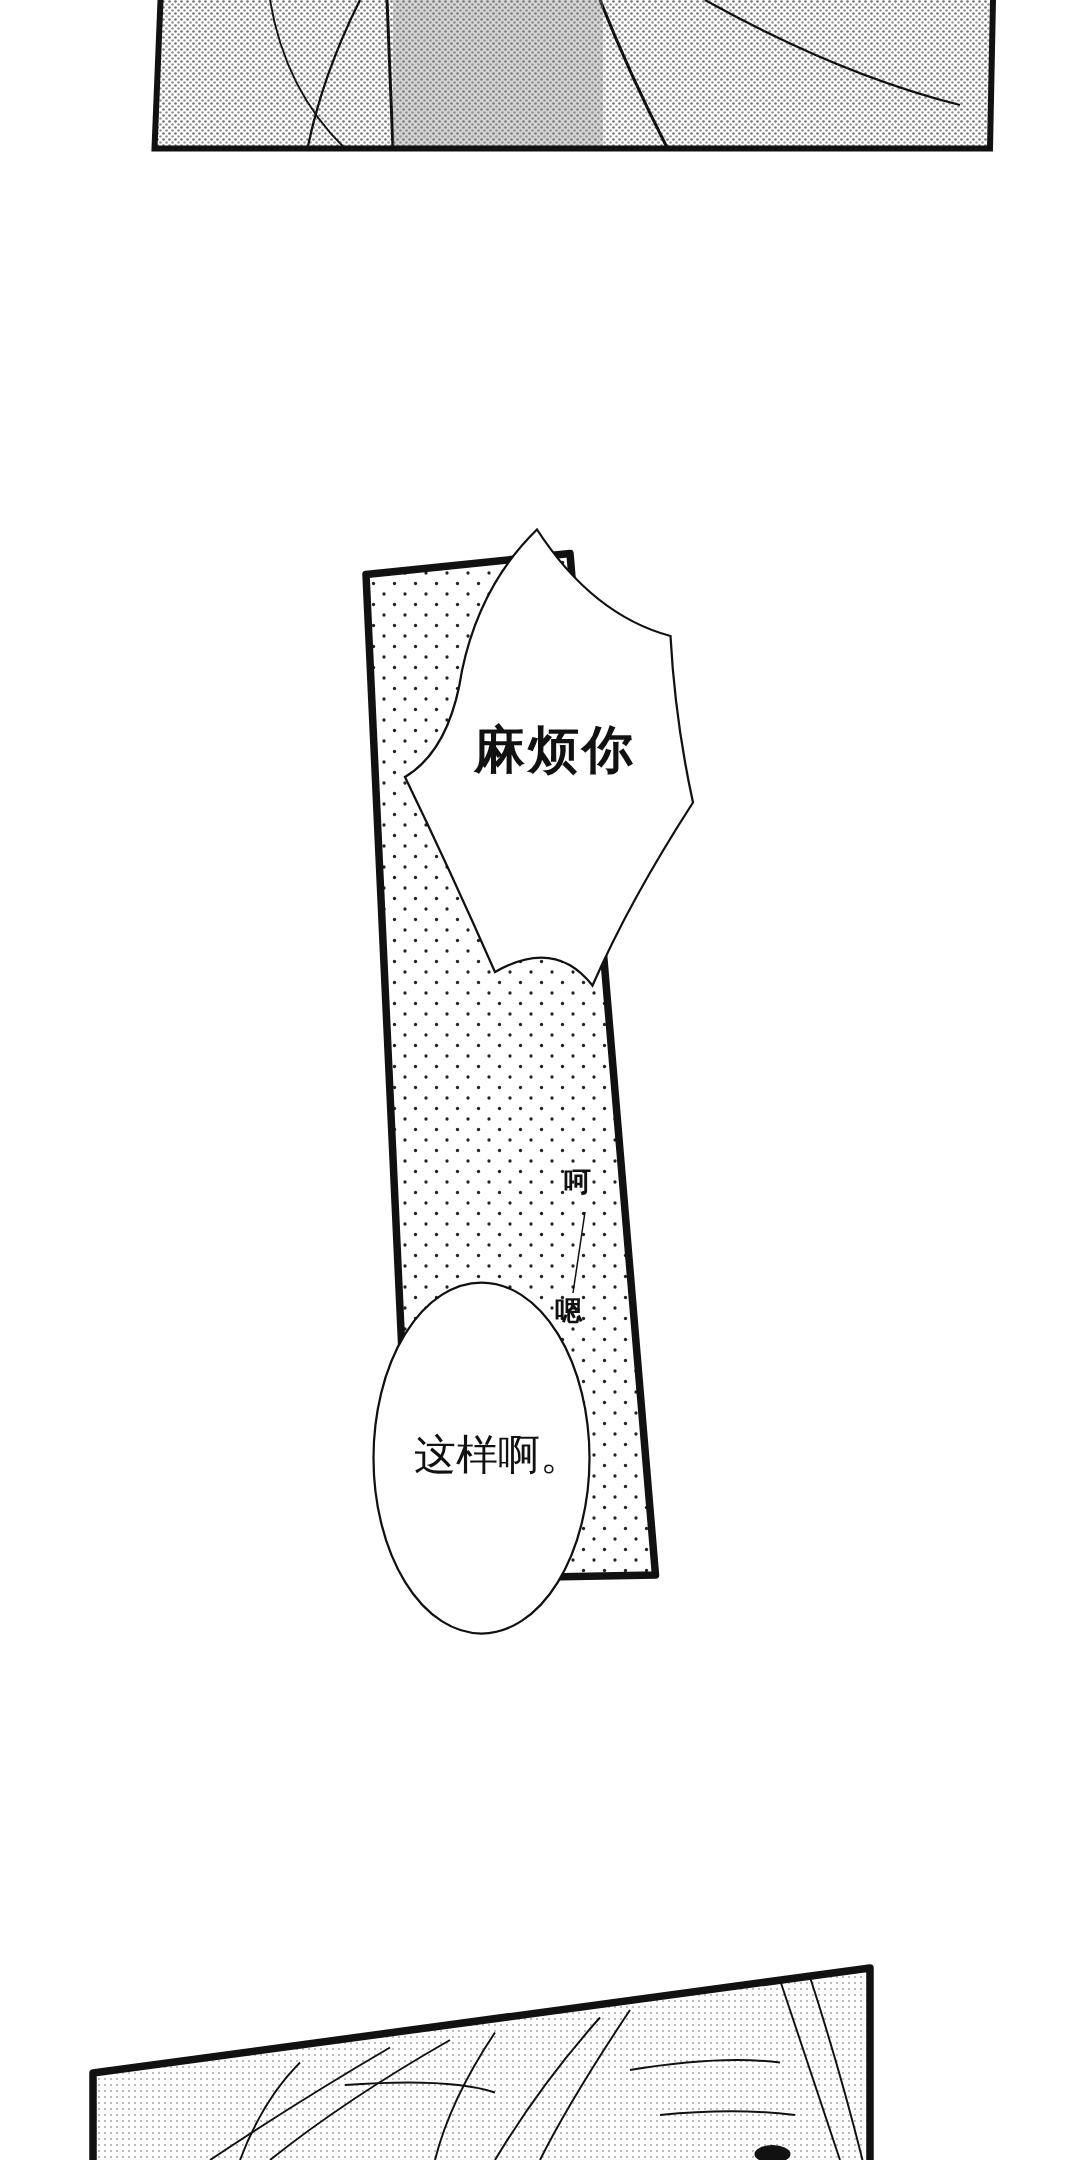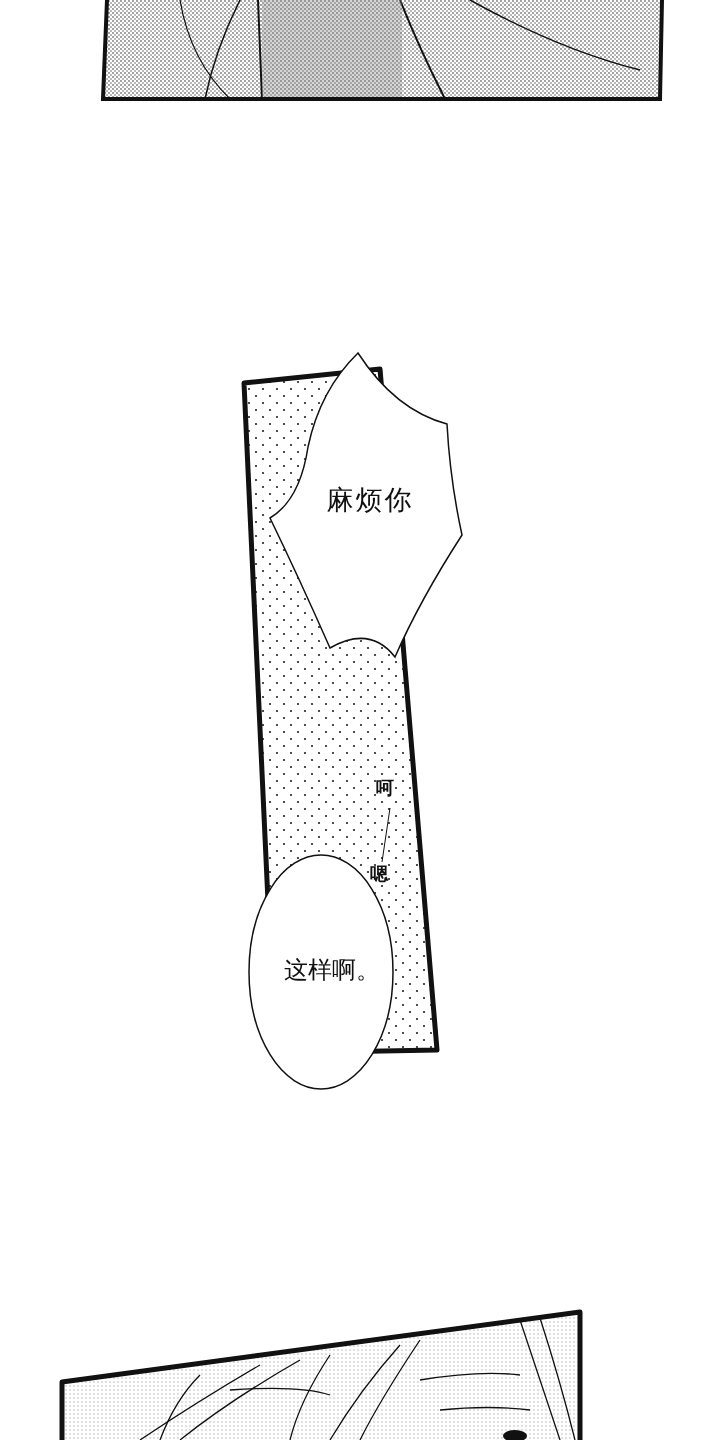--- a/index.html
+++ b/index.html
@@ -1,21 +1,21 @@
 <!DOCTYPE html>
 <html><head>
 <meta charset="utf-8">
 <style>
   html, body { margin:0; padding:0; background:#ffffff; }
   body { width:720px; height:1440px; position:relative; overflow:hidden; font-family:"DejaVu Sans", sans-serif; }
   .page { position:absolute; left:0; top:0; width:720px; height:1440px; }
   svg { position:absolute; left:0; top:0; }
   .txt { position:absolute; color:#111; text-align:center; font-family:"DejaVu Sans", sans-serif; }
-  .shout { left:290px; top:478px; width:160px; font-size:27px; line-height:44px; font-weight:normal; letter-spacing:2px; }
-  .calm { left:272px; top:952px; width:120px; font-size:24px; line-height:36px; }
+  .shout { left:290px; top:478px; width:160px; font-size:34px; line-height:44px; font-weight:bold; letter-spacing:2px; }
+  .calm { left:272px; top:952px; width:120px; font-size:28px; line-height:36px; }
   .sfx { font-size:18px; font-weight:bold; }
   .sfx1 { left:376px; top:776px; }
   .sfx2 { left:370px; top:862px; }
 </style>
 </head>
 <body>
 
 <div class="page">
   <svg width="720" height="1440" viewBox="0 0 720 1440">
     <defs>

